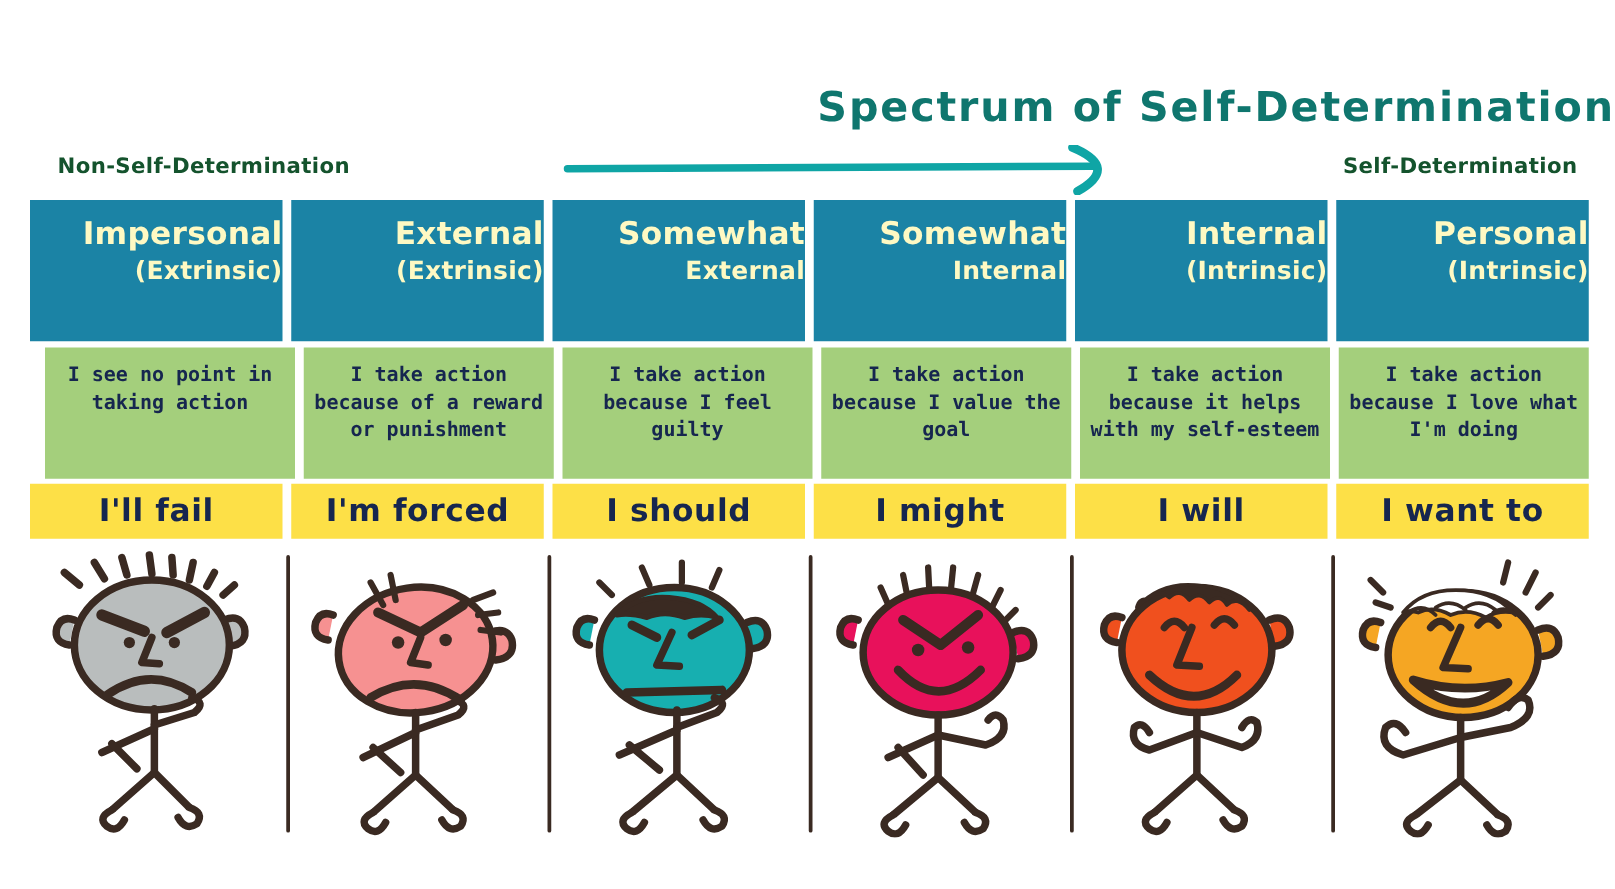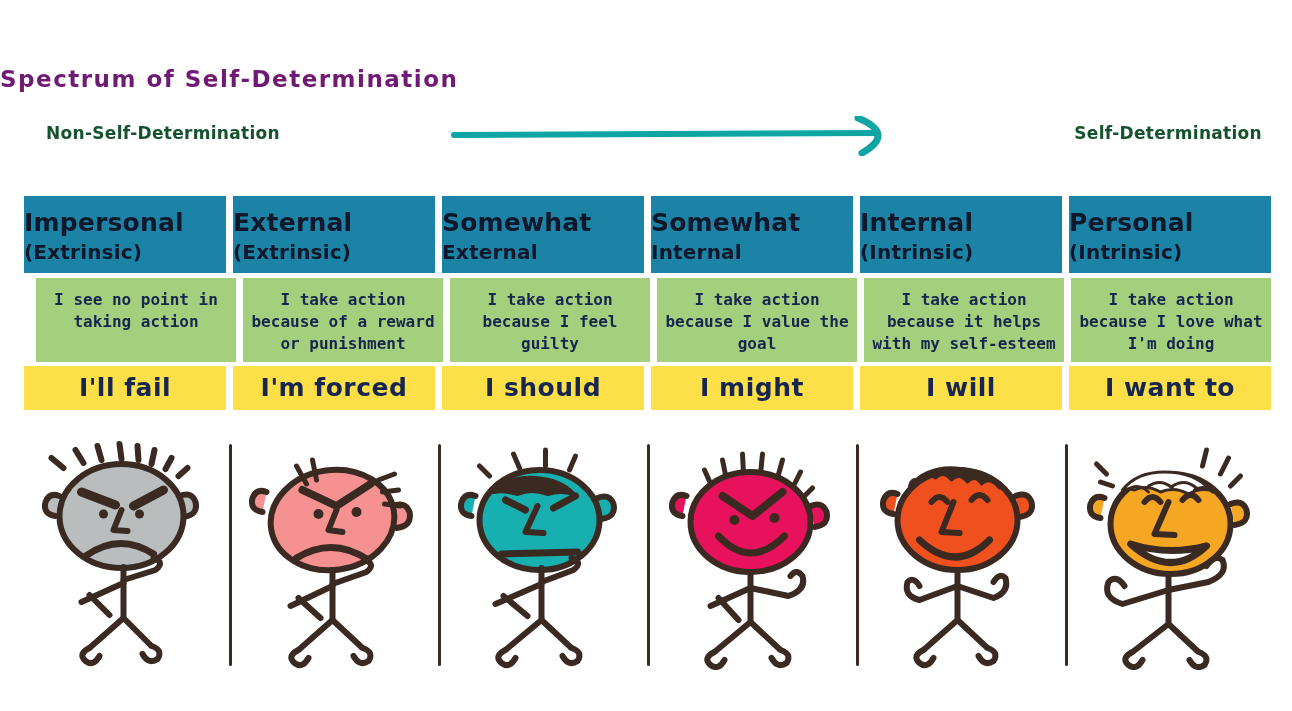--- a/index.html
+++ b/index.html
@@ -12,25 +12,25 @@
     overflow: hidden;
     position: relative;
   }
 
   
   #title {
     position: absolute;
     top: 66px;
     left: 0;
     width: 1292px;
-    text-align: left;
+    text-align: right;
     font-family: "DejaVu Sans", sans-serif;
-    font-size: 23px;
-    font-weight: bold;
-    color: #701a75;
+    font-size: 33px;
+    font-weight: bold;
+    color: #0f766e;
     letter-spacing: 1.5px;
     white-space: nowrap;
   }
 
   
   #spectrum-band {
     position: absolute;
     top: 120px;
     left: 0;
     width: 1292px;
@@ -70,44 +70,43 @@
     flex: 1 1 0;
     margin-right: 7px;
     position: relative;
   }
   .cell:last-child { margin-right: 0; }
 
   
   #row-header { height: 113px; }
   #row-header .cell {
     background: #1b83a5;
-    color: #0f172a;
+    color: #fef9c3;
     padding-top: 12px;
-    text-align: left;
-    margin-top: 36px;
+    text-align: right;
   }
   .hdr-main {
     display: block;
     font-size: 25px;
     font-weight: bold;
     line-height: 30px;
     letter-spacing: 0.2px;
     white-space: nowrap;
   }
   .hdr-sub {
     display: block;
     font-size: 20px;
     font-weight: bold;
     line-height: 28px;
     letter-spacing: 0.2px;
     white-space: nowrap;
   }
 
   
-  #row-green { height: 84px; margin-top: 5px; padding-left: 12px; }
+  #row-green { height: 105px; margin-top: 5px; padding-left: 12px; }
   #row-green .cell {
     background: #a4cf7c;
     color: #16264f;
     padding: 11px 6px 0 6px;
     text-align: center;
     font-size: 16px;
     font-weight: bold;
     line-height: 22px;
     font-family: "DejaVu Sans Mono", monospace;
   }

